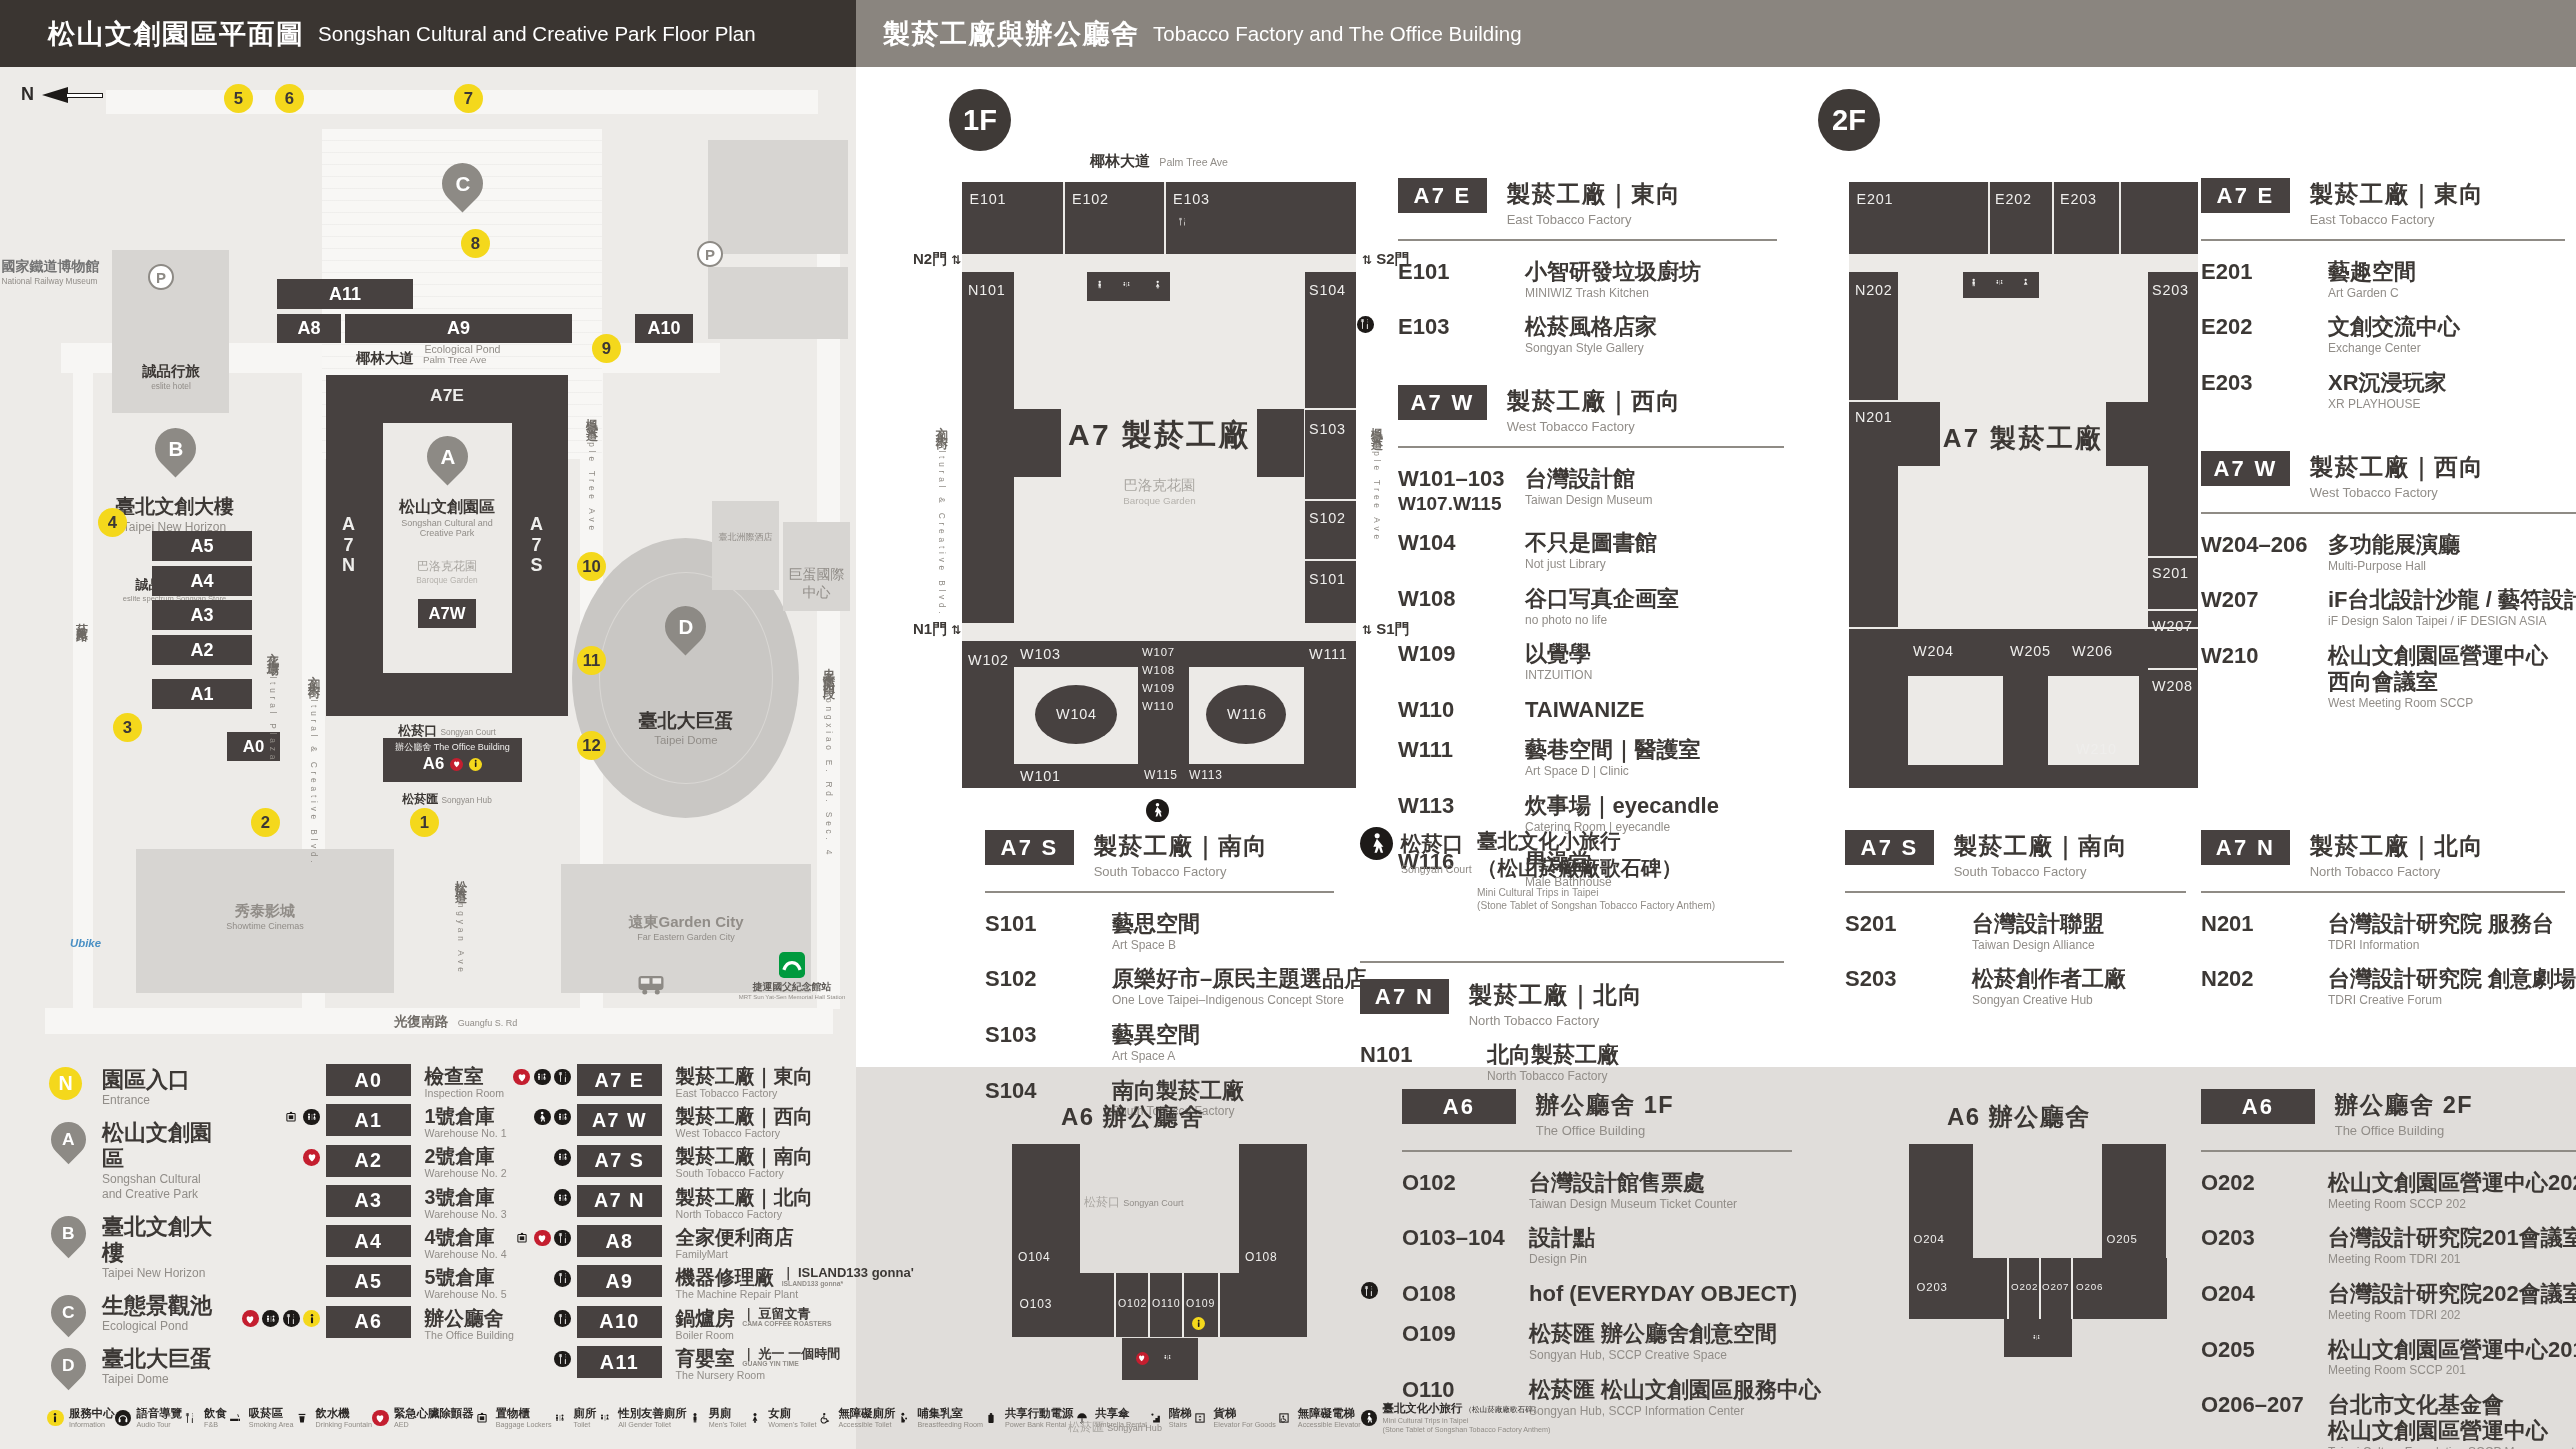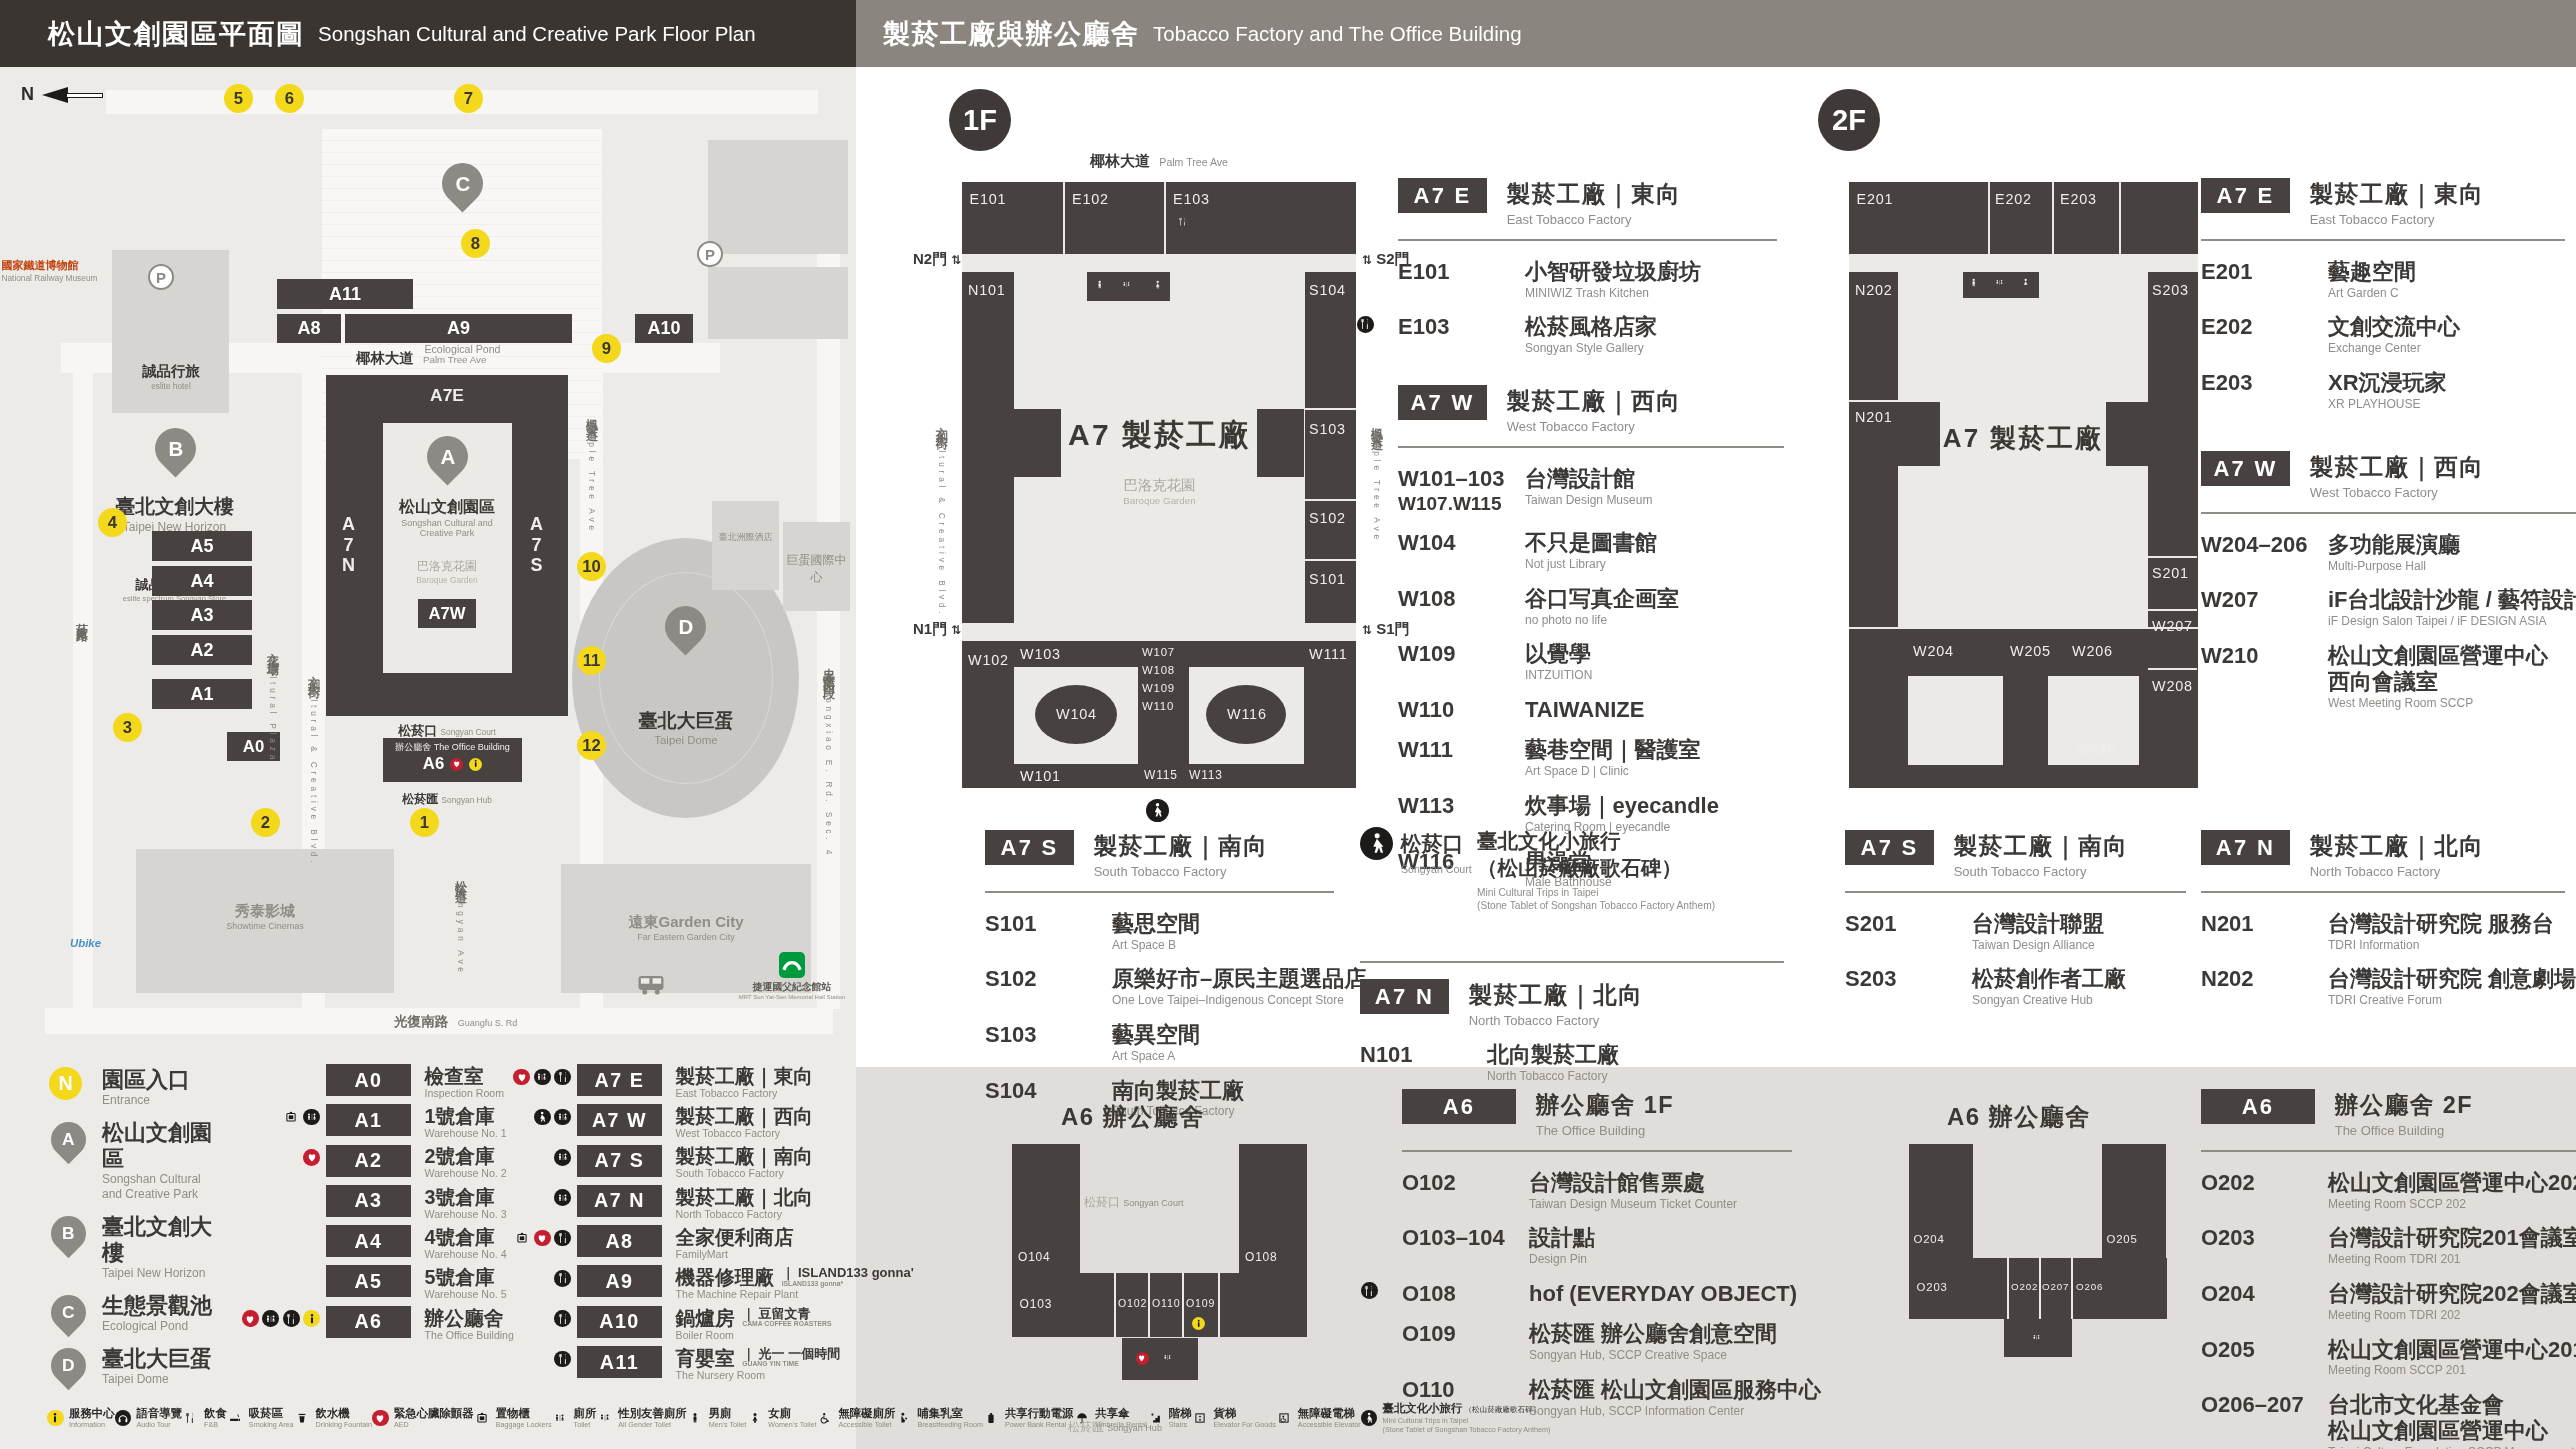--- a/index.html
+++ b/index.html
@@ -128,21 +128,21 @@
     <div class="road" style="left:817px;top:130px;width:23px;height:812px"></div>
     <div class="road" style="left:73px;top:306px;width:19.7px;height:652px"></div>
 
     <div class="abs" style="left:21px;top:16.7px">
       <span class="zh" style="font-size:18px;color:#2e2b29">N</span>
       <div class="tri" style="left:21px;top:3px;border-width:8.3px 26px 8.3px 0;border-color:transparent #1d1a18 transparent transparent"></div>
       <div class="abs" style="left:45px;top:9px;width:35px;height:3px;background:#fff;border:0.8px solid #1d1a18"></div>
     </div>
 
     <div class="abs" style="left:1.5px;top:191px;width:114px">
-      <div class="zh" style="font-size:11px;color:#c2410c">國家鐵道博物館</div>
+      <div class="zh" style="font-size:14px;color:#737373">國家鐵道博物館</div>
       <div class="en" style="font-size:8.3px">National Railway Museum</div>
     </div>
 
     <div class="blk" style="left:708px;top:73px;width:140px;height:114px"></div>
     <div class="blk" style="left:708px;top:200px;width:140px;height:72px"></div>
 
     <div class="abs" style="left:322px;top:62px;width:280px;height:330px;background:#f8f7f5;background-image:repeating-linear-gradient(180deg,rgba(0,0,0,0) 0 10.6px,rgba(0,0,0,0.035) 10.6px 12px)"></div>
     <div class="pin lg" style="left:442px;top:96px">
         <span>C</span>
       </div>
@@ -270,21 +270,21 @@
       </div>
     <div class="abs ctr" style="left:610px;top:641px;width:152px">
       <div class="zh" style="font-size:19px">臺北大巨蛋</div>
       <div class="en" style="font-size:11.4px">Taipei Dome</div>
     </div>
 
     <div class="blk" style="left:712px;top:434px;width:67px;height:89px">
       <div class="ctr en" style="font-size:9px;padding-top:30px">臺北洲際酒店</div>
     </div>
     <div class="blk" style="left:783px;top:455px;width:67px;height:89px">
-      <div class="ctr en" style="font-size:12px;padding-top:30px">巨蛋國際中心</div>
+      <div class="ctr en" style="font-size:14px;padding-top:44px">巨蛋國際中心</div>
     </div>
 
     <div class="blk" style="left:136px;top:782px;width:258px;height:144px">
       <div class="ctr" style="padding-top:53px">
         <div class="en" style="font-size:15px;font-weight:bold">秀泰影城</div>
         <div class="en" style="font-size:9px">Showtime Cinemas</div>
       </div>
     </div>
     <div class="blk" style="left:561px;top:797px;width:250px;height:129px">
       <div class="ctr" style="padding-top:49px">

